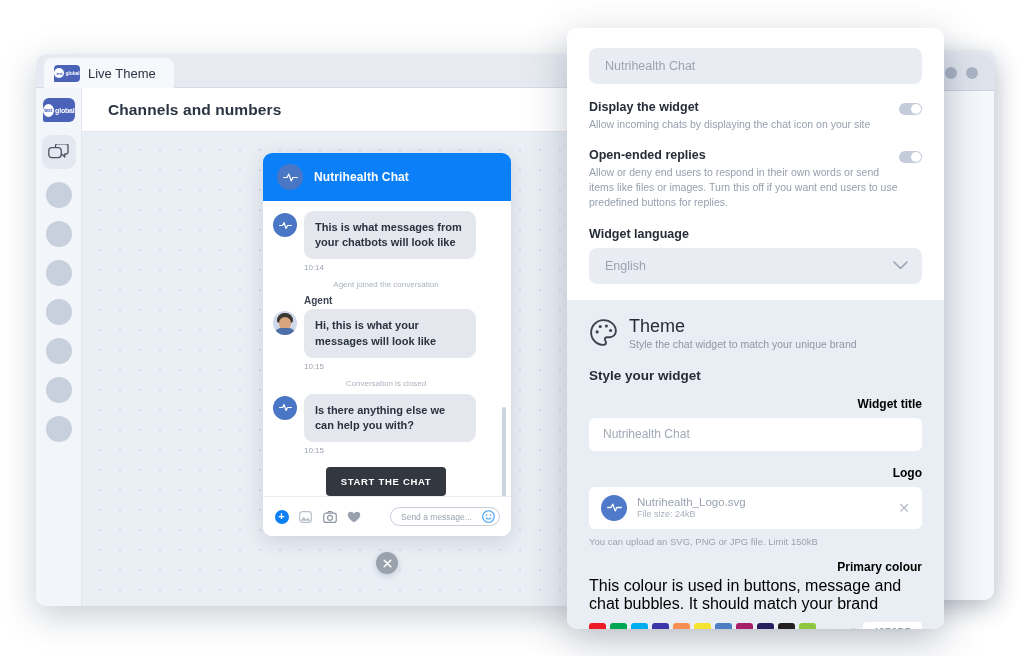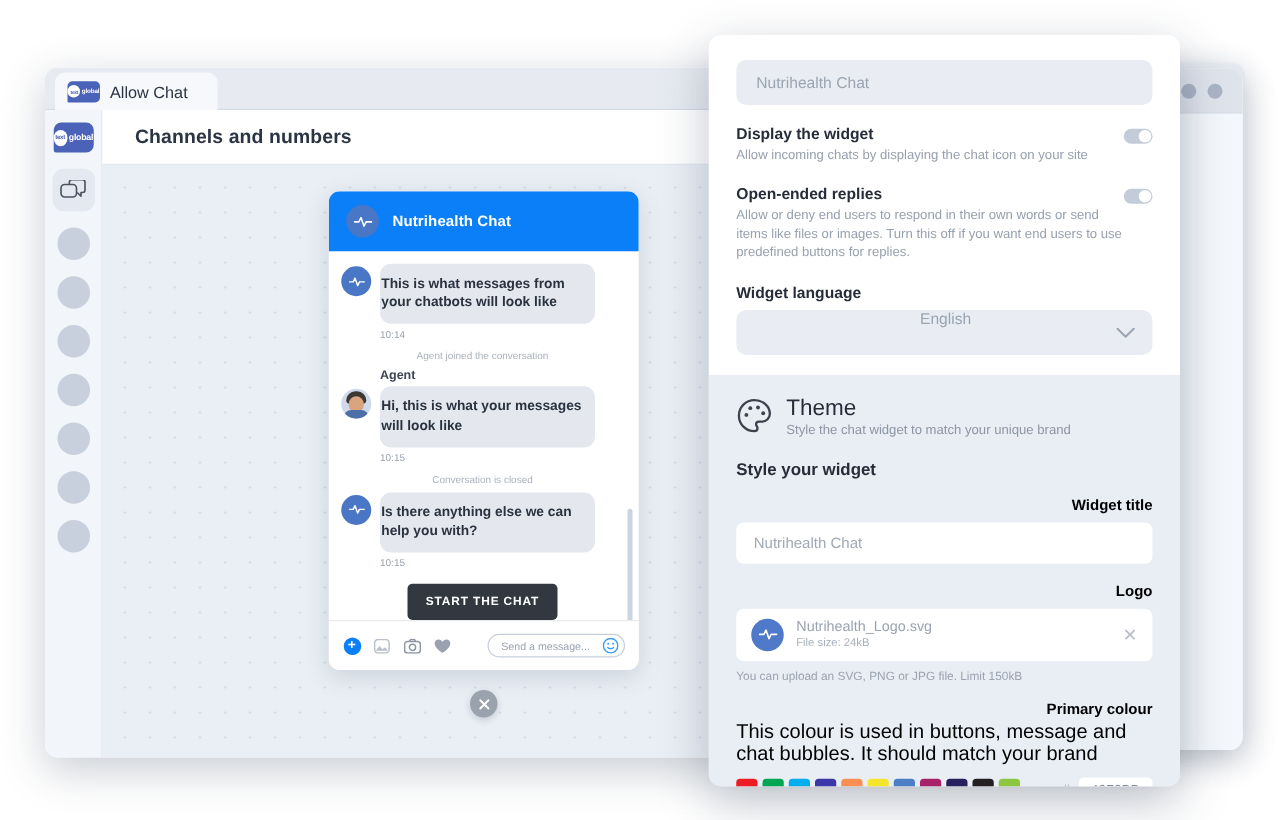--- a/index.html
+++ b/index.html
@@ -135,21 +135,21 @@
   }
 
   .msg-row { display: flex; gap: 7px; align-items: flex-start; margin-bottom: 2px; }
   .msg-av { width: 24px; height: 24px; border-radius: 50%; flex-shrink: 0; margin-top: 2px;
             display:flex;align-items:center;justify-content:center;background:#4a76c6; }
   .msg-av.photo { background: #cfd9ea; overflow: hidden; position: relative; }
   .msg-av.photo .face-hair { position:absolute; left:4px; top:2px; width:16px; height:10px; background:#3c3832; border-radius:8px 8px 3px 3px;}
   .msg-av.photo .face-skin { position:absolute; left:6px; top:6px; width:12px; height:13px; background:#d9a47e; border-radius:6px 6px 6px 6px;}
   .msg-av.photo .face-shirt{ position:absolute; left:2px; bottom:0; width:20px; height:7px; background:#4b6fa6; border-radius:6px 6px 0 0;}
   .bubble {
-    background: #e4e8ee; border-radius: 9px; padding: 9px 1px;
+    background: #e4e8ee; border-radius: 9px; padding: 9px 11px;
     font-size: 11px; line-height: 1.38; color: #2a3240; font-weight: bold; max-width: 172px;
   }
   .ts { font-size: 8px; color: #9aa3b1; margin: 4px 0 8px 31px; }
   .sys { text-align: center; font-size: 8px; color: #aab2be; margin: 2px 0 6px 0; }
   .sender { font-size: 10px; color: #3d4554; margin: 0 0 3px 31px; font-weight: bold;}
   .cta-wrap { display: flex; justify-content: center; margin-top: 12px; }
   .cta {
     background: #333840; color: #fff; border: none; border-radius: 4px;
     font-size: 9.5px; font-weight: bold; letter-spacing: .7px; padding: 9px 15px; cursor: pointer;
   }
@@ -196,21 +196,21 @@
   .toggle {
     width: 23px; height: 12px; border-radius: 7px; background: #c3ccd8;
     position: relative; flex-shrink: 0; margin-top: 3px; cursor: pointer;
   }
   .toggle .knob { position: absolute; right: 1px; top: 1px; width: 10px; height: 10px; border-radius: 50%; background: #fff; }
 
   .field-label { font-size: 12.5px; font-weight: bold; color: #262d39; margin: 17px 0 7px 0; }
   .select {
     height: 36px; background: #e9edf3; border-radius: 8px;
     display: flex; align-items: center; padding: 0 14px 0 16px;
-    font-size: 12.5px; color: #9aa4b2; cursor: pointer; flex-direction: column;
+    font-size: 12.5px; color: #9aa4b2; cursor: pointer;
   }
   .select .chev { margin-left: auto; }
 
   .theme-section { background: #e9eef4; flex: 1; padding: 16px 22px 16px 22px; }
   .theme-head { display: flex; align-items: center; gap: 11px; margin-bottom: 18px; }
   .theme-head .t-title { font-size: 18px; font-weight: normal; color: #262d39; }
   .theme-head .t-desc { font-size: 10.5px; color: #8d96a5; margin-top: 1px; }
 
   .style-title { font-size: 13.5px; font-weight: bold; color: #262d39; margin-bottom: 14px; }
   .tlabel { font-size: 12px; font-weight: bold; color: #000000; margin-bottom: 7px; text-align: right; }
@@ -251,21 +251,21 @@
   </div>
 
   <div class="app-window">
 
     <div class="tabstrip">
       <div class="browser-tab">
         <span class="tg-logo">
           <span class="tg-bubble">text</span>
           <span class="tg-word">global</span>
         </span>
-        <span class="tab-label">Allow Chat</span>
+        <span class="tab-label">Live Theme</span>
       </div>
     </div>
 
     <div class="app-body">
 
       <div class="rail">
         <div class="rail-logo">
           <span class="tg-bubble">text</span>
           <span class="tg-word">global</span>
         </div>

